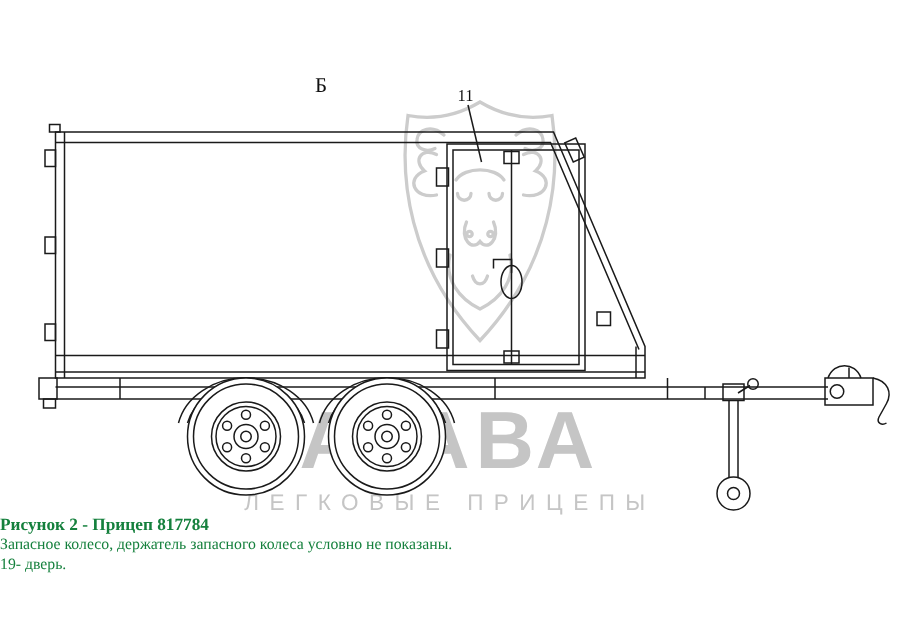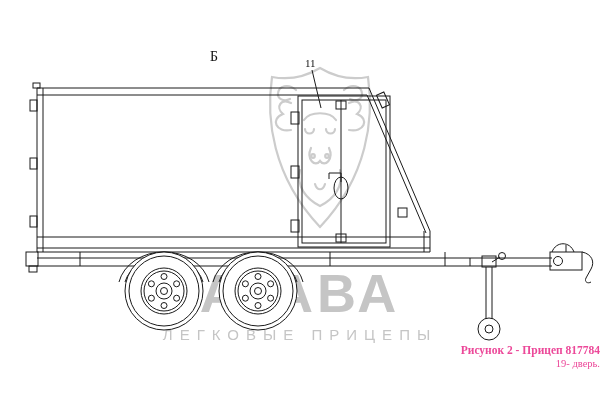--- a/index.html
+++ b/index.html
@@ -22,22 +22,22 @@
     font-size:15px;
     letter-spacing:7px;
   }
   .dwg-label{
     font-family:"Liberation Serif", serif;
     fill:#111;
   }
   .caption{
     position:absolute;
     left:0;right:0;top:344px;
-    text-align:right;
-    color:#ec4899;
+    text-align:left;
+    color:#15803d;
     z-index:5;
   }
   .cap-title{
     font-size:11.5px;
     font-weight:bold;
     margin-bottom:2px;
   }
   .cap-note{
     font-size:10.5px;
     margin-top:2px;
@@ -168,16 +168,17 @@
 
       <line x1="312" y1="70" x2="321" y2="108"></line>
     </g>
 
     <text class="dwg-label" x="210" y="61" font-size="14">Б</text>
     <text class="dwg-label" x="305" y="67" font-size="11">11</text>
   </svg>
 
   <div class="caption">
     <div class="cap-title">Рисунок 2 - Прицеп 817784</div>
+    <div class="cap-note">Запасное колесо, держатель запасного колеса условно не показаны.</div>
     <div class="cap-note">19- дверь.</div>
   </div>
 
 </div>
 
 </body></html>

